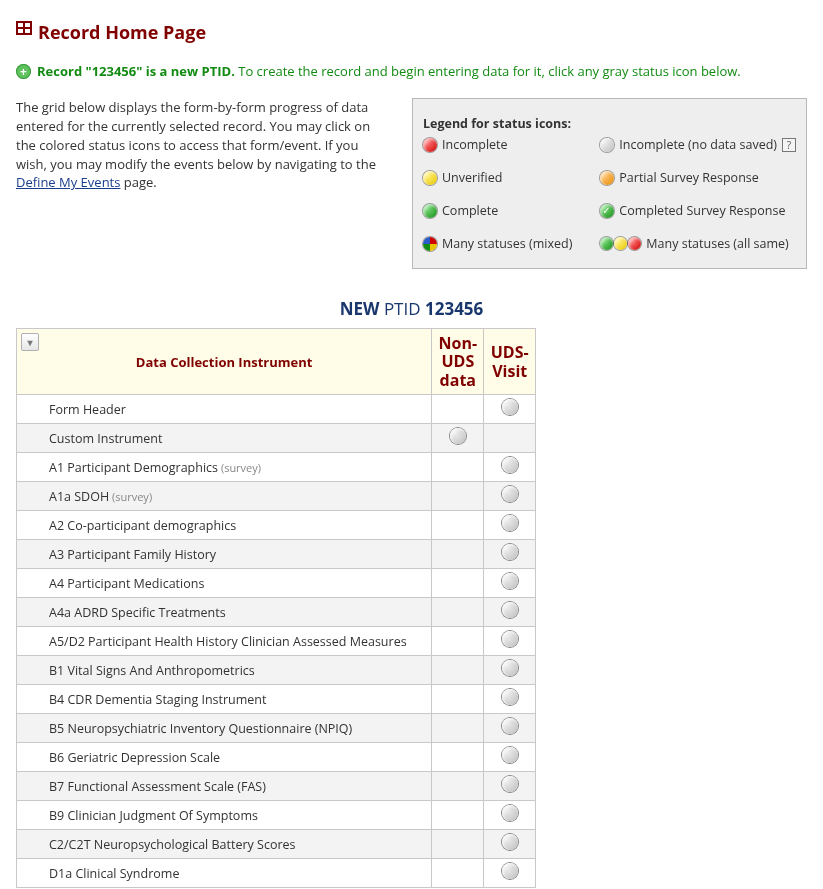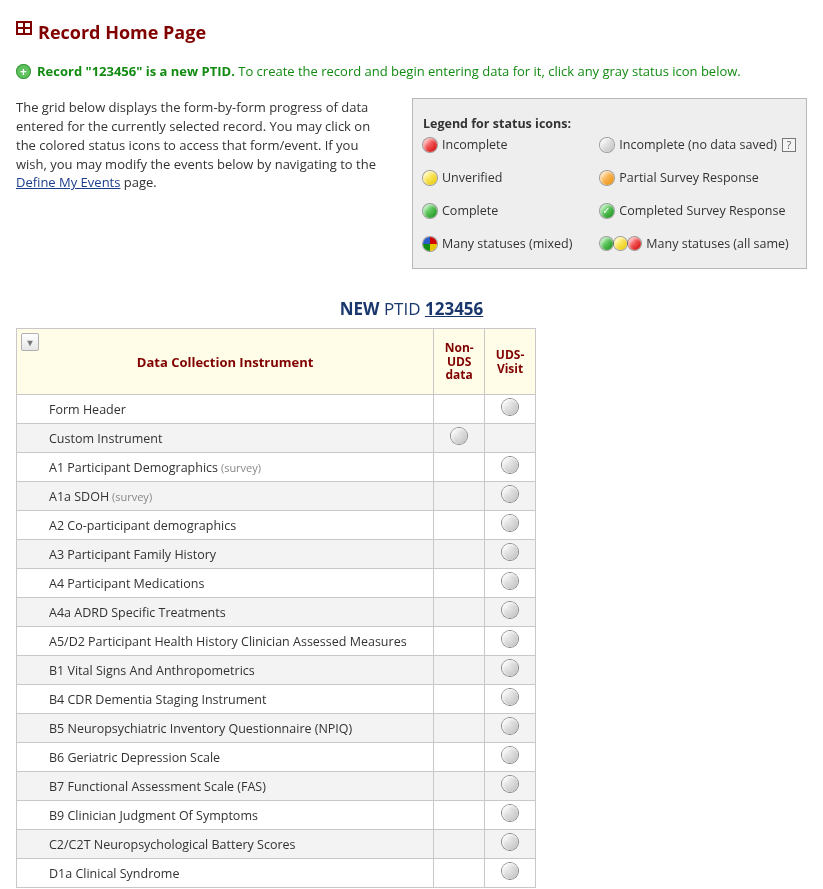--- a/index.html
+++ b/index.html
@@ -91,21 +91,21 @@
   .multi-group { display: inline-flex; gap: 1px; align-items: center; }
   .multi-group .status-circle { width: 13px; height: 13px; }
 
   .ptid-header {
     text-align: center;
     font-size: 17px;
     color: #19376d;
     margin: 28px 0 8px 0;
   }
   .ptid-header .new { font-weight: bold; }
-  .ptid-header .id { font-weight: bold; text-decoration: underline; }
+  .ptid-header .id { font-weight: bold; }
 
   .grid-wrap { }
   table.instrument-grid {
     border-collapse: collapse;
     font-size: 12.5px;
     width: 520px;
   }
   .instrument-grid th, .instrument-grid td {
     border: 1px solid #c8c8c8;
     padding: 4px 6px;
@@ -127,21 +127,21 @@
   .corner-toggle {
     position: absolute;
     top: 4px; left: 4px;
     width: 18px; height: 18px;
     border: 1px solid #b0b0b0;
     background: linear-gradient(#fefefe,#e6e6e6);
     border-radius: 2px;
     display: flex; align-items: center; justify-content: center;
     font-size: 10px; color: #777;
   }
-  .instrument-grid thead th.evcol { width: 50px; font-size: 12px; line-height: 1.15; text-align: center; }
+  .instrument-grid thead th.evcol { width: 50px; font-size: 16px; line-height: 1.15; text-align: center; }
   .instrument-grid tbody tr:nth-child(odd) td { background: #ffffff; }
   .instrument-grid tbody tr:nth-child(even) td { background: #f3f3f3; }
   .instrument-grid td.name { text-align: left; padding-left: 32px; }
   .instrument-grid td.ev { text-align: center; vertical-align: middle; }
   .survey-tag { color: #888; font-size: 11px; }
   .status-btn {
     width: 16px; height: 16px; border-radius: 50%;
     display: inline-block;
     background: radial-gradient(circle at 30% 30%, #eeeeee, #bdbdbd);
     box-shadow: 0 0 0 1px #888, inset 2px 2px 3px rgba(255,255,255,0.7);

